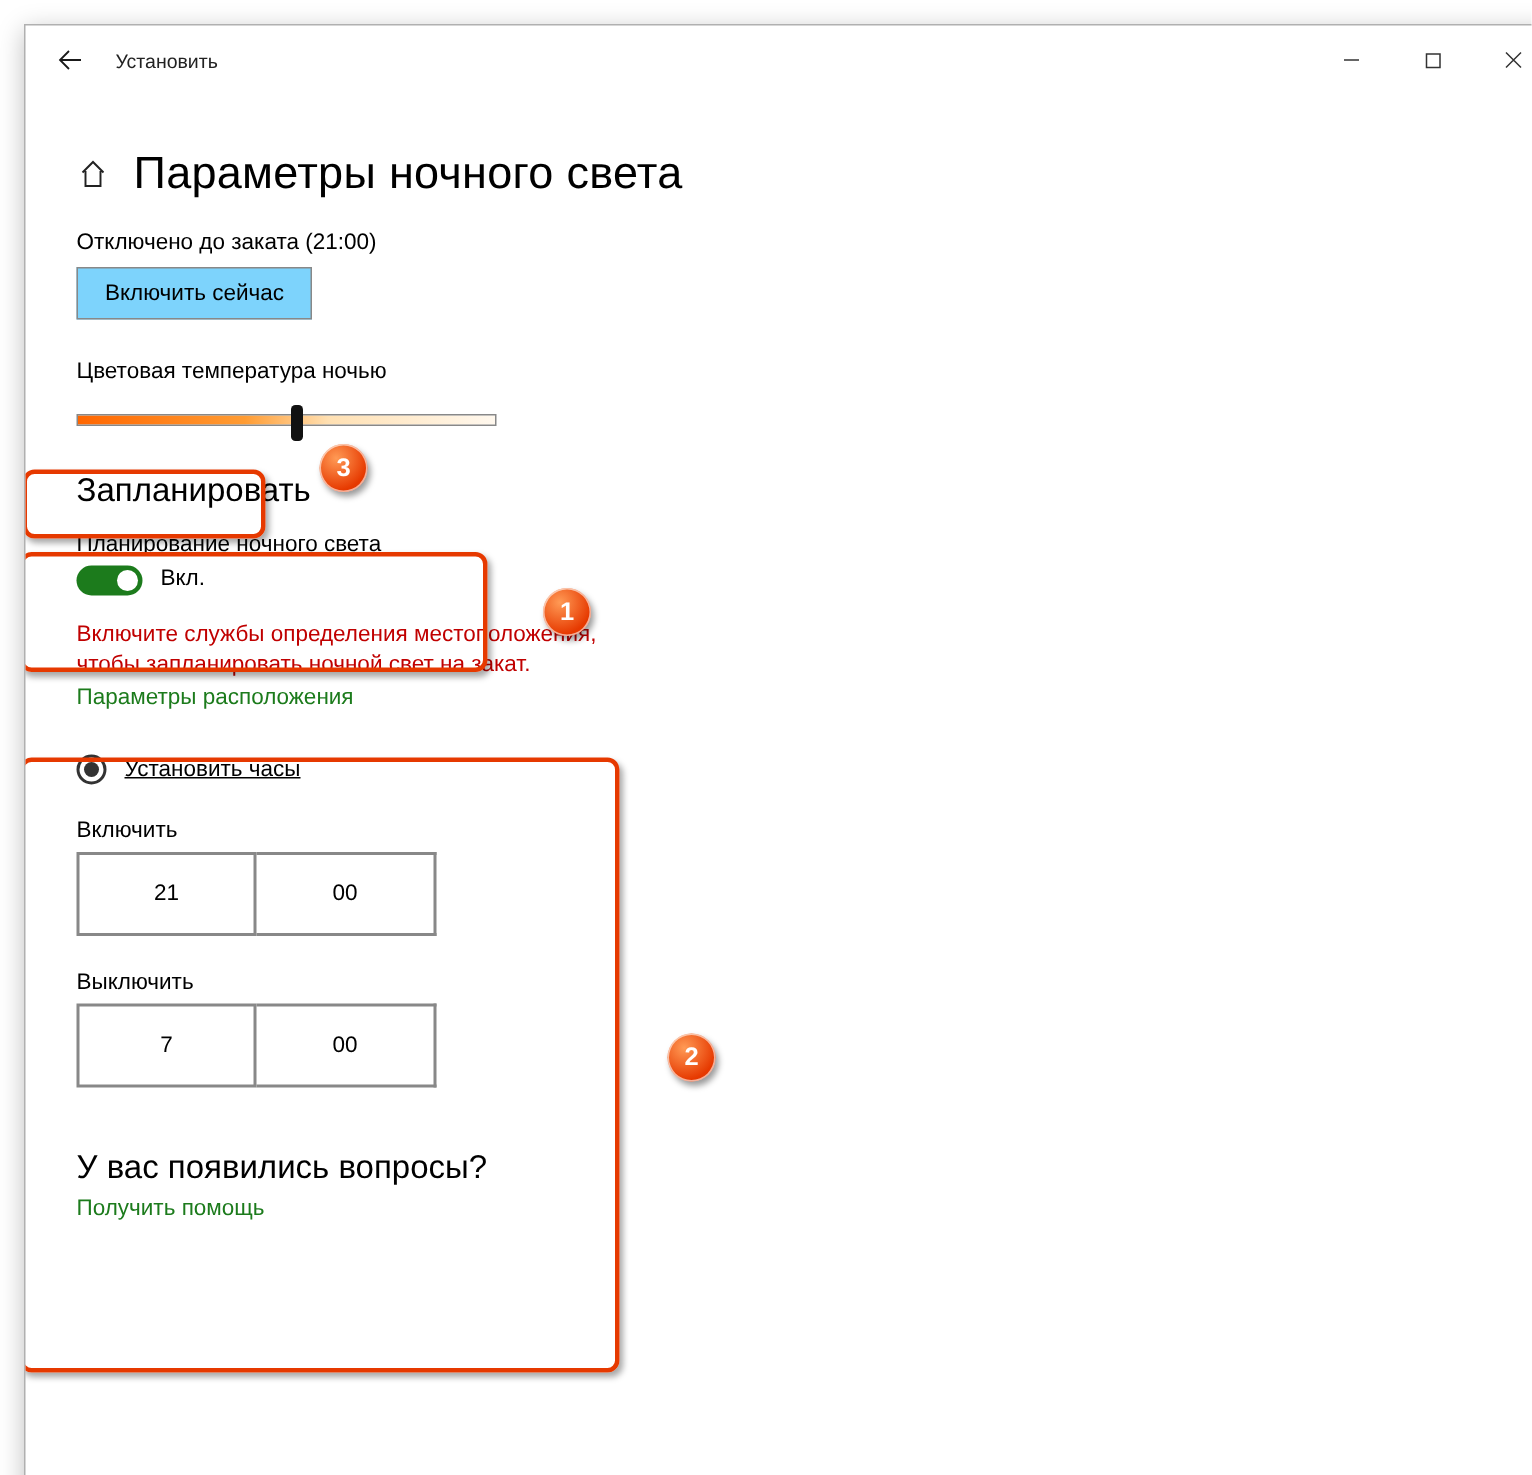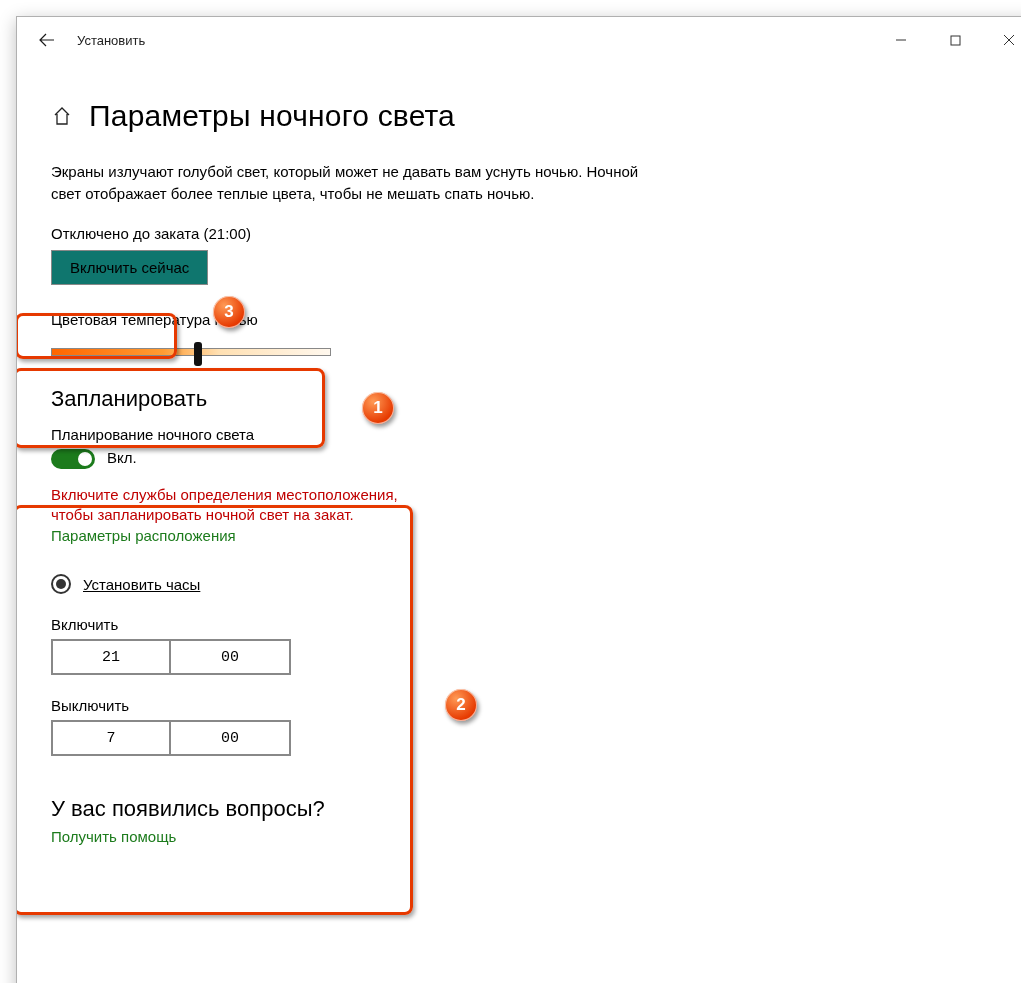--- a/index.html
+++ b/index.html
@@ -61,21 +61,21 @@
   }
   .desc {
     margin-top: 28px;
     max-width: 590px;
     line-height: 1.45;
     font-size:15px;
   }
   .status-text { margin-top: 20px; font-size:15px; }
   .big-button {
     margin-top: 8px;
-    background:#0f766e;
+    background:#7dd3fc;
     border:1px solid #888;
     padding: 8px 18px;
     font-size:15px;
     display:inline-block;
     cursor:pointer;
   }
   .section-label { font-size:15px; }
   .slider-track {
     width: 280px; height: 8px;
     background: linear-gradient(to right,#ff6600 0%, #ff9c33 40%, #ffe0b2 60%, #fff8ee 100%);
@@ -109,23 +109,23 @@
     display:flex; align-items:center; justify-content:center; margin-right:12px;
     flex:0 0 auto;
   }
   .radio.disabled { border-color:#999; }
   .radio .dot { width:10px; height:10px; border-radius:50%; background:#333;}
   .radio.disabled + .radio-label { color:#888; }
   .radio-label.disabled { color:#888; }
   .time-label { margin-top:22px; font-size:15px;}
   .time-row { display:flex; margin-top:6px;}
   .time-cell {
-    width:120px; height:36px; border:2px solid #888;
+    width:120px; height:56px; border:2px solid #888;
     display:flex; align-items:center; justify-content:center;
-    font-size:15px; cursor:pointer;font-family:Liberation Mono, monospace;
+    font-size:15px; cursor:pointer;
   }
   .time-cell + .time-cell { border-left:none; }
   h2.qa { font-size:22px; font-weight:400; margin: 40px 0 6px 0;}
   
   .callout {
     position:absolute; border:3px solid #e63900; border-radius:8px;
     pointer-events:none;
     box-shadow: 2px 3px 4px rgba(0,0,0,0.35);
   }
   .badge {
@@ -174,21 +174,20 @@
 
     <div class="header-row">
       <span class="home-icon">
         <svg width="20" height="20" viewBox="0 0 20 20" fill="none" stroke="#222" stroke-width="1.3">
           <path d="M3 9 L10 2 L17 9 M5 8 V18 H15 V8"></path>
         </svg>
       </span>
       <h1>Параметры ночного света</h1>
     </div>
 
-    <p class="desc">Экраны излучают голубой свет, который может не давать вам уснуть ночью. Ночной свет отображает более теплые цвета, чтобы не мешать спать ночью.</p>
 
     <div class="status-text">Отключено до заката (21:00)</div>
 
     <div class="rel" style="display:inline-block;">
       <div class="big-button">Включить сейчас</div>
     </div>
 
     
     <div class="rel" style="margin-top:26px;">
       <div class="section-label">Цветовая температура ночью</div>

